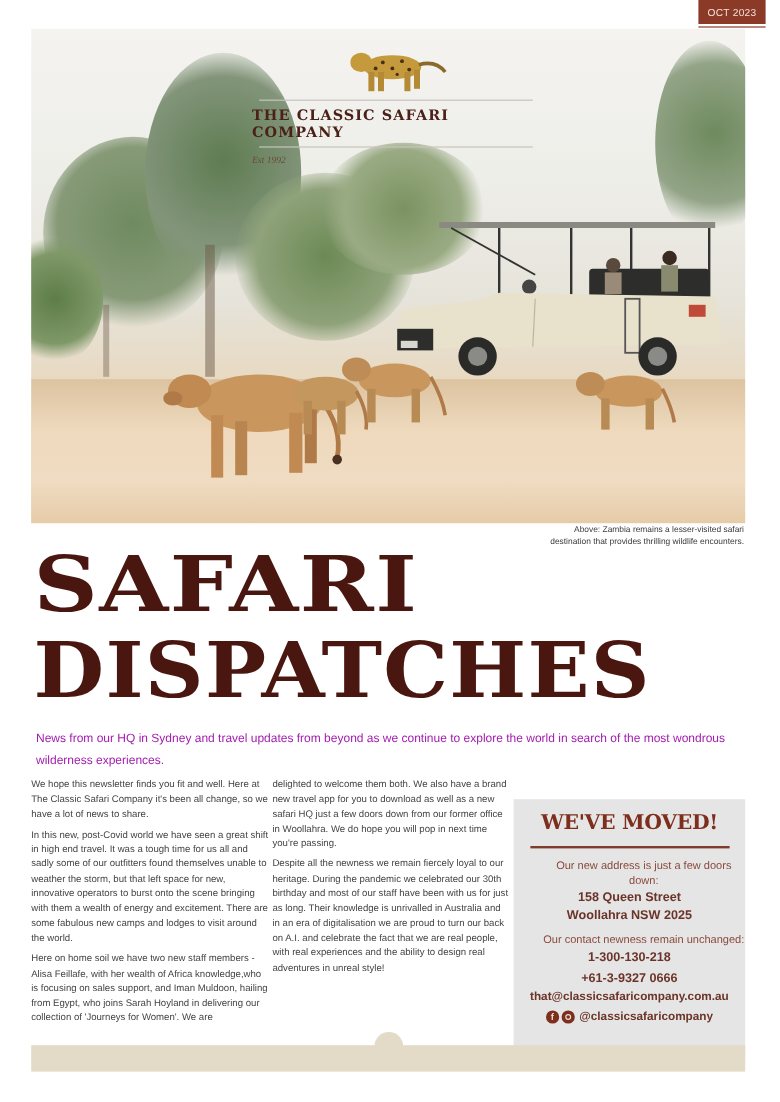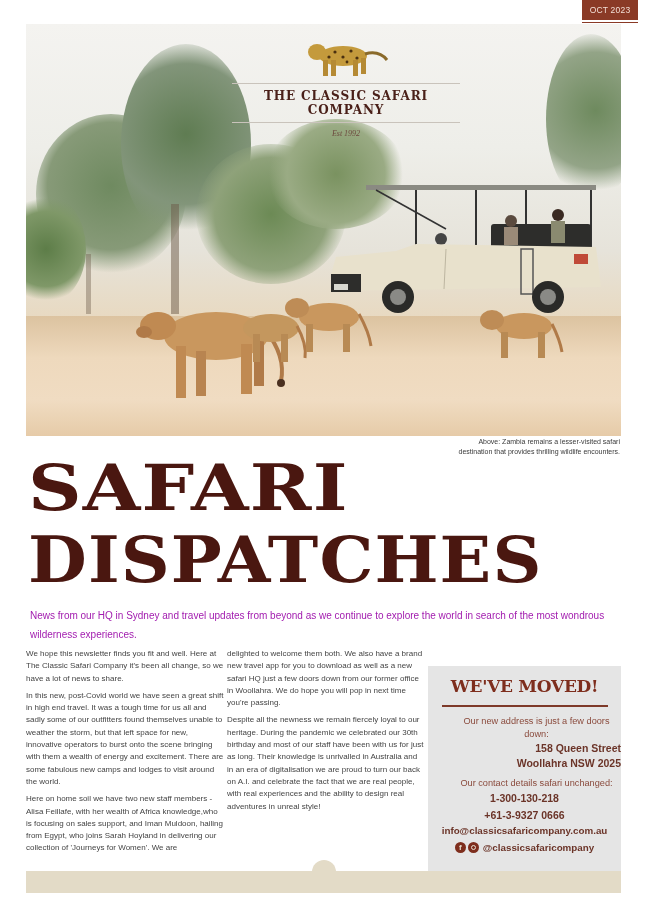--- a/index.html
+++ b/index.html
@@ -18,21 +18,21 @@
       position: absolute; left: 26px; top: 24px; width: 595px; height: 412px; overflow: hidden;
       background: linear-gradient(180deg, #f4f3f0 0%, #eeeee9 30%, #e6e3da 55%, #e8d9c0 72%, #e9d3b4 100%);
     }
     .tree { position: absolute; border-radius: 50%; }
     .trunk { position: absolute; background: #6b5a48; }
     .ground {
       position: absolute; left: 0; top: 292px; width: 100%; height: 120px;
       background: linear-gradient(180deg, #dcc3a0 0%, #eed9bd 35%, #f0dcc2 70%, #e6cba8 100%);
     }
 
-    .logo-wrap { position: absolute; left: 200px; top: 14px; width: 240px; text-align: center; }
+    .logo-wrap { position: absolute; left: 184px; top: 14px; width: 240px; text-align: left; }
     .leopard { width: 90px; height: 42px; margin: 0 auto; display: block; }
     .logo-line { height: 1px; background: #c9c3bb; margin: 3px 6px; }
     .company-name {
       font-family: "DejaVu Serif", serif; font-weight: bold; font-size: 12px; letter-spacing: 0.9px;
       color: #4a2019; padding: 2px 0;
     }
     .est { font-family: "Liberation Serif", serif; font-style: italic; font-size: 8px; color: #6d4a3e; margin-top: 6px; }
 
     .caption {
       position: absolute; right: 30px; top: 437px; width: 260px; text-align: right;
@@ -63,21 +63,21 @@
     .moved-box {
       position: absolute; left: 428px; top: 666px; width: 193px; height: 219px;
       background: #e5e5e5; text-align: center; padding-top: 10px;
     }
     .moved-title {
       font-family: "DejaVu Serif", serif; font-weight: bold; font-size: 17px; color: #7e2e1d;
       letter-spacing: -0.3px;
     }
     .moved-rule { width: 166px; height: 2px; background: #7e3a2a; margin: 9px auto 8px; }
     .moved-intro { font-size: 9.2px; color: #8a4a3c; font-family: "Liberation Sans", sans-serif; line-height: 13px; padding-left: 24px; }
-    .moved-addr { font-size: 10.5px; color: #6b3428; font-family: "Liberation Sans", sans-serif; line-height: 15px; font-weight: bold; text-align: right; }
+    .moved-addr { font-size: 10.5px; color: #6b3428; font-family: "Liberation Sans", sans-serif; line-height: 15px; font-weight: bold; }
     .moved-gap { height: 6px; }
     .moved-contact { font-size: 10.5px; color: #6b3428; font-family: "Liberation Sans", sans-serif; line-height: 16.5px; font-weight: bold; }
     .moved-email { font-size: 9.8px; color: #6b3428; font-family: "Liberation Sans", sans-serif; line-height: 16px; font-weight: bold; }
     .social { display: flex; align-items: center; justify-content: center; gap: 2px; margin-top: 3px; }
     .soc-icon {
       width: 11px; height: 11px; border-radius: 50%; background: #7e2e1d; color: #e6e0d1;
       font-size: 8px; font-weight: bold; display: inline-flex; align-items: center; justify-content: center;
       font-family: "Liberation Sans", sans-serif;
     }
     .soc-ig { width: 11px; height: 11px; border-radius: 50%; background: #7e2e1d; position: relative; }
@@ -213,24 +213,24 @@
   <p>Despite all the newness we remain fiercely loyal to our heritage. During the pandemic we celebrated our 30th birthday and most of our staff have been with us for just as long. Their knowledge is unrivalled in Australia and in an era of digitalisation we are proud to turn our back on A.I. and celebrate the fact that we are real people, with real experiences and the ability to design real adventures in unreal style!</p>
 </div>
 
 <div class="moved-box">
   <div class="moved-title">WE'VE MOVED!</div>
   <div class="moved-rule"></div>
   <div class="moved-intro">Our new address is just a few doors down:</div>
   <div class="moved-addr">158 Queen Street</div>
   <div class="moved-addr">Woollahra NSW 2025</div>
   <div class="moved-gap"></div>
-  <div class="moved-intro">Our contact details safari unchanged:</div>
+  <div class="moved-intro">Our contact newness remain unchanged:</div>
   <div class="moved-contact">1-300-130-218</div>
   <div class="moved-contact">+61-3-9327 0666</div>
-  <div class="moved-email">info@classicsafaricompany.com.au</div>
+  <div class="moved-email">that@classicsafaricompany.com.au</div>
   <div class="social">
     <span class="soc-icon">f</span>
     <span class="soc-ig"></span>
     <span class="social-handle">@classicsafaricompany</span>
   </div>
 </div>
 
 <div class="footer-bump"></div>
 <div class="footer-bar"></div>
 

